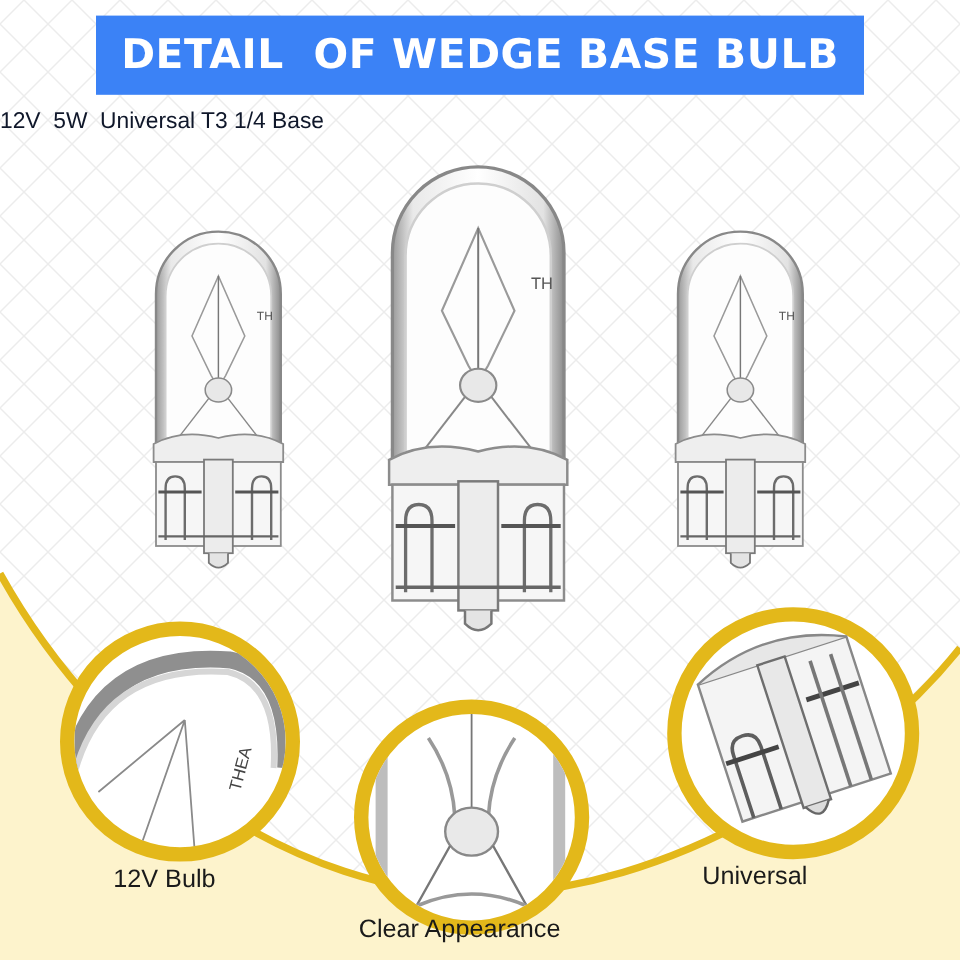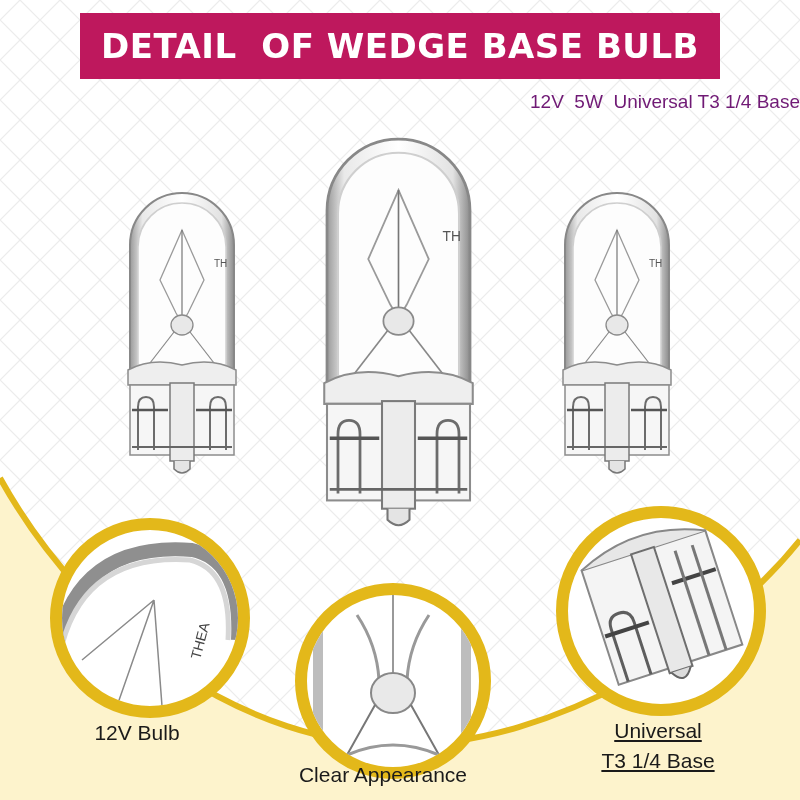--- a/index.html
+++ b/index.html
@@ -1,20 +1,20 @@
 <!DOCTYPE html>
 <html><head>
 <meta charset="utf-8">
 <style>
   html, body { margin:0; padding:0; }
   body { width:800px; height:800px; position:relative; overflow:hidden; background:#ffffff; font-family:"Liberation Sans", sans-serif; }
   .pattern { position:absolute; inset:0; }
-  .banner { position:absolute; left:80px; top:13px; width:640px; height:66px; background:#be185d; display:flex; align-items:center; justify-content:center; }
+  .banner { position:absolute; left:80px; top:13px; width:640px; height:66px; background:#3b82f6; display:flex; align-items:center; justify-content:center; }
   .banner-title { color:#ffffff; font-family:"DejaVu Sans", sans-serif; font-weight:bold; font-size:34px; letter-spacing:0.5px; white-space:pre; }
-  .subtitle { position:absolute; left:0; width:800px; top:91px; text-align:right; font-size:19px; color:#701a75; white-space:pre; }
+  .subtitle { position:absolute; left:0; width:800px; top:91px; text-align:left; font-size:19px; color:#0f172a; white-space:pre; }
   .bottom-area { position:absolute; inset:0; }
   .bulb { position:absolute; }
   .circle { position:absolute; border-radius:50%; border:12px solid #e3b81a; background:#ffffff; overflow:hidden; box-sizing:border-box; }
   .circle svg { position:absolute; inset:0; }
   .caption { position:absolute; text-align:center; font-size:21px; color:#1a1a1a; line-height:30px; }
 </style>
 </head>
 <body>
 
 <svg class="pattern" width="800" height="800">
@@ -107,16 +107,15 @@
       <line x1="112" y1="70" x2="158" y2="70" stroke="#444" stroke-width="4"></line>
       <line x1="125" y1="40" x2="125" y2="150" stroke="#777" stroke-width="3"></line>
       <line x1="143" y1="40" x2="143" y2="150" stroke="#777" stroke-width="3"></line>
       <path d="M84 155 Q94 172 104 155" fill="#dcdcdc" stroke="#666" stroke-width="2"></path>
     </g>
   </svg>
 </div>
 
 <div class="caption" style="left:47px;top:718px;width:180px;">12V Bulb</div>
 <div class="caption" style="left:268px;top:760px;width:230px;">Clear Appearance</div>
-<div class="caption" style="left:568px;top:716px;width:180px;text-decoration:underline;">
+<div class="caption" style="left:539px;top:716px;width:180px;">
   <div>Universal</div>
-  <div>T3 1/4 Base</div>
 </div>
 
 </body></html>

